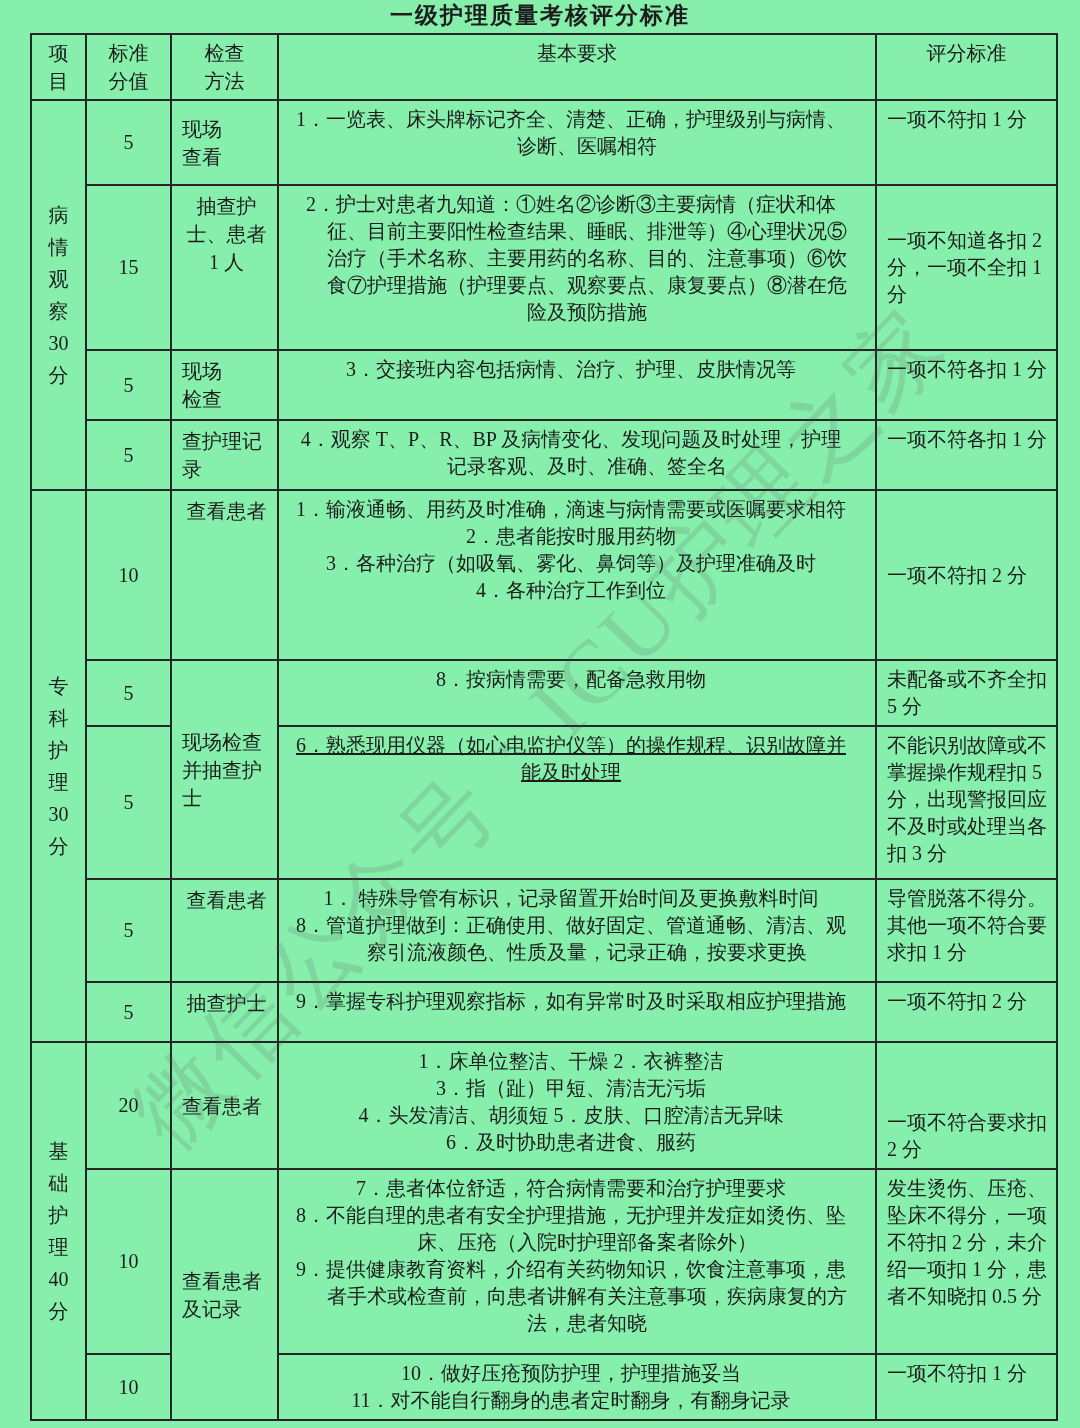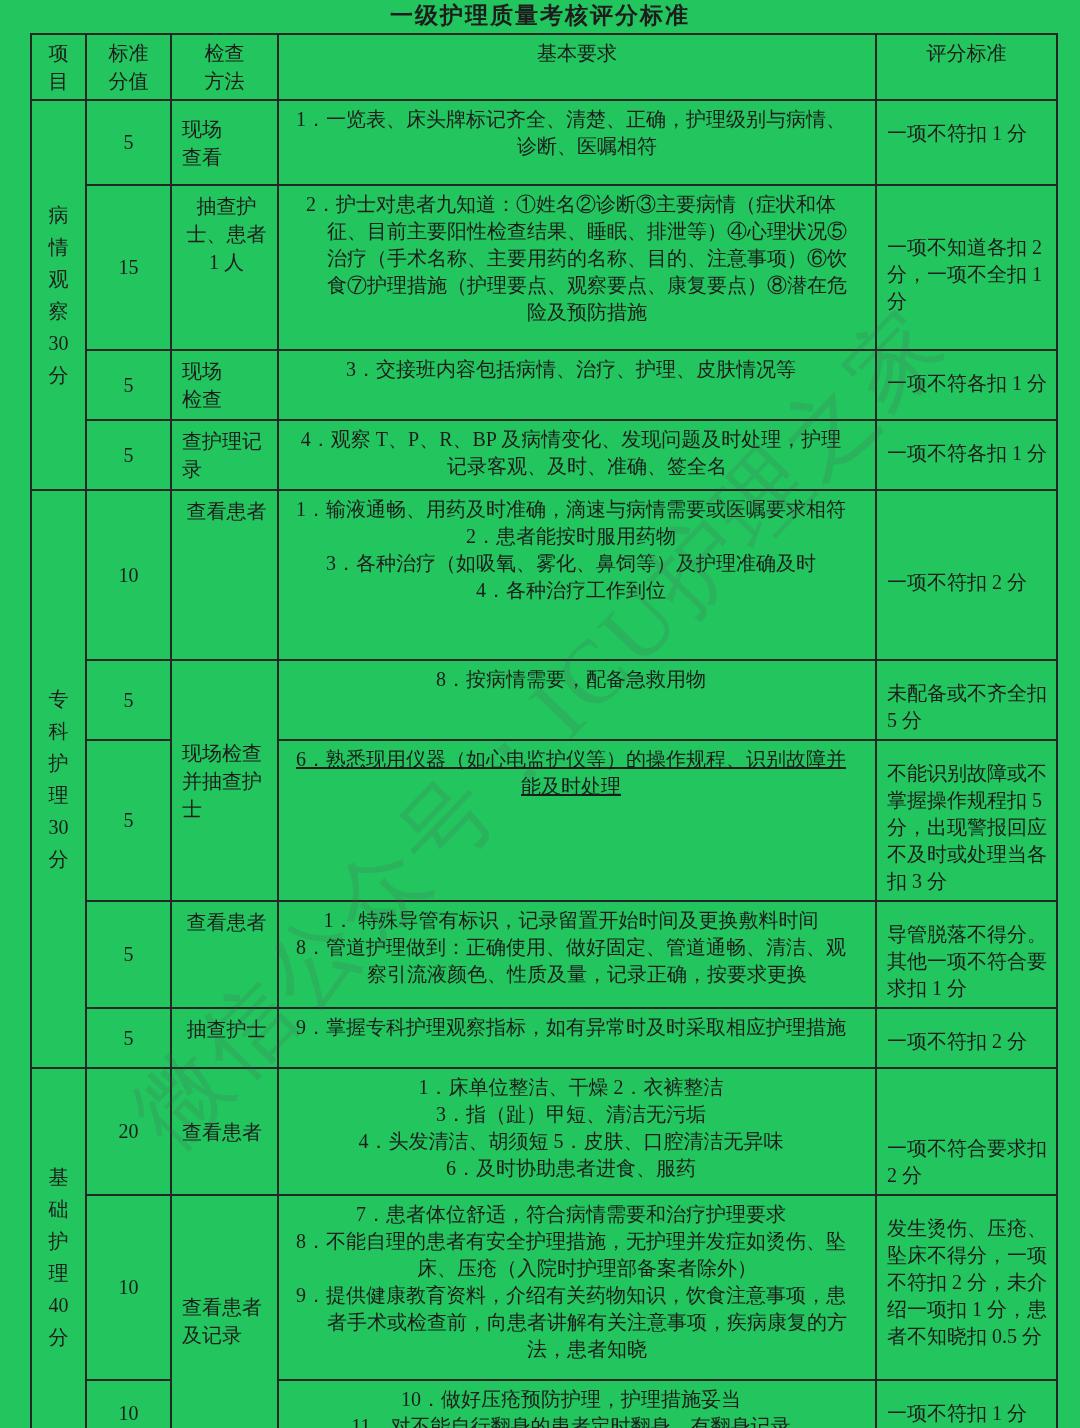--- a/index.html
+++ b/index.html
@@ -1,19 +1,19 @@
 <!DOCTYPE html>
 <html><head>
 <meta charset="utf-8">
 <style>
   html,body{margin:0;padding:0;background:#ffffff;}
   .page{
     position:relative;
     width:1080px;height:1428px;
-    background:#22c55e;
+    background:#86efac;
     font-family:"Liberation Serif","DejaVu Serif",serif;
     color:#1d1d1d;
     overflow:hidden;
   }
   .title{
     position:absolute;top:0;left:0;right:0;
     margin:0;
     text-align:center;
     font-size:23px;
     font-weight:bold;
@@ -67,21 +67,21 @@
     vertical-align:middle;
   }
   td.method.top{vertical-align:top;text-align:center;}
   td.req{
     line-height:27px;
     padding:5px 24px 5px 12px;
     text-align:center;
   }
   td.crit{
     line-height:27px;
-    padding:19px 8px 5px 10px;
+    padding:5px 8px 5px 10px;
   }
   .req-item{
     padding-left:1.6em;
     text-indent:-1.6em;
   }
   .req-item.flush{
     padding-left:0;
     text-indent:0;
     text-decoration:underline;
   }

